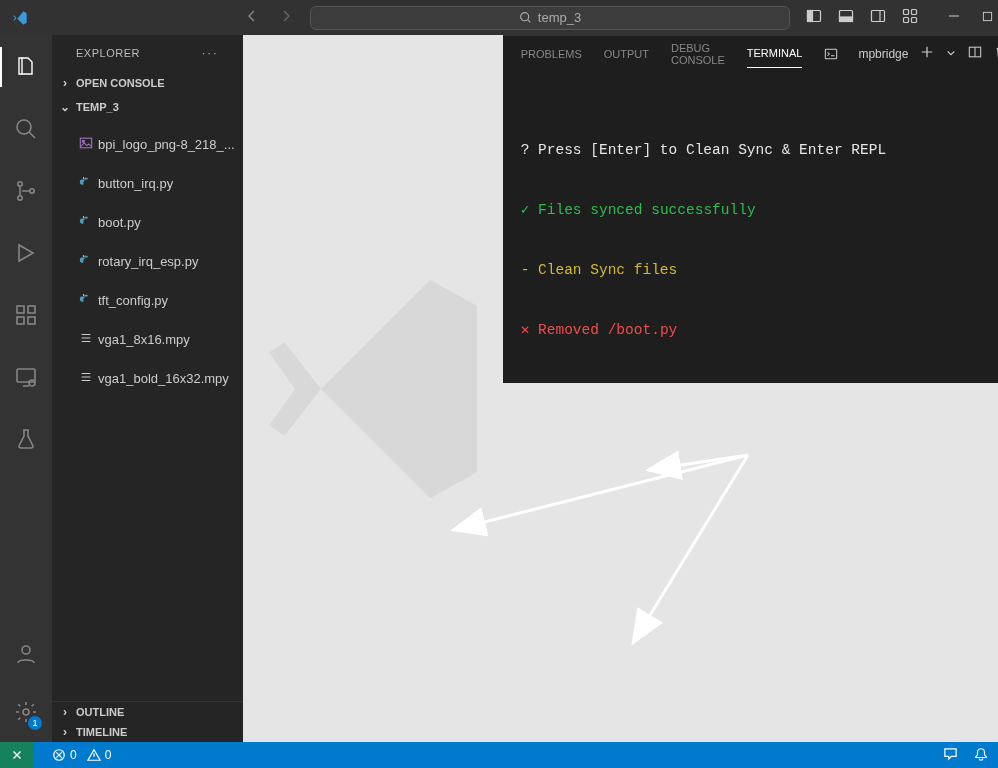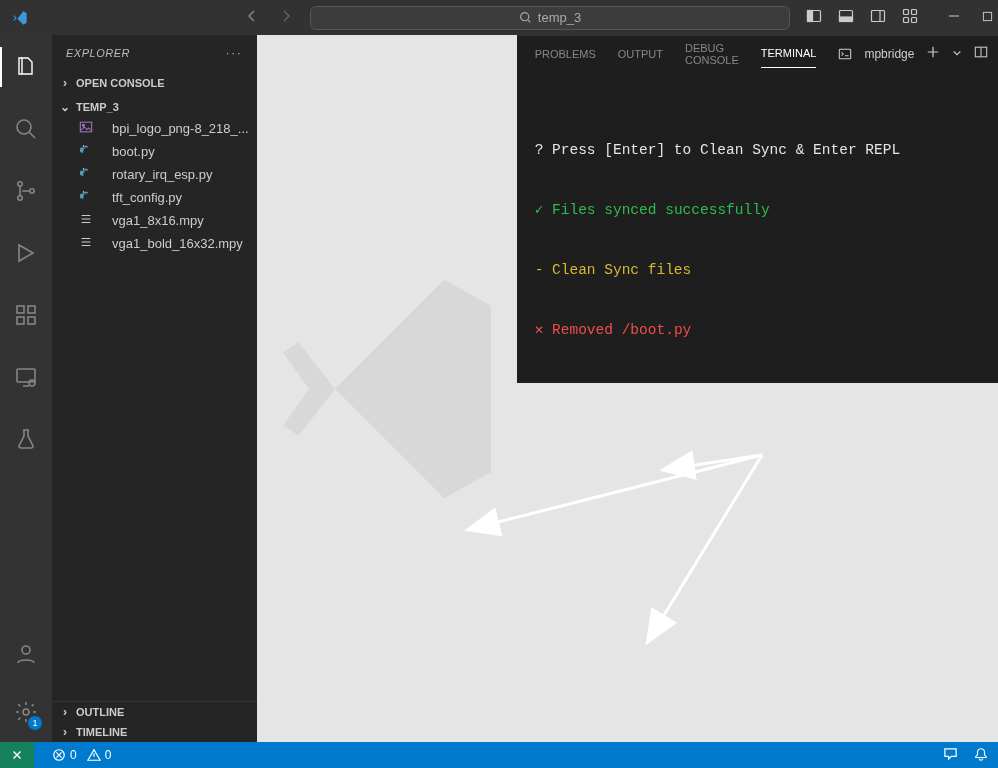--- a/index.html
+++ b/index.html
@@ -74,35 +74,35 @@
   }
 
   
   .sidebar {
     width: 214px;
     background: #252526;
     display:flex; flex-direction:column;
   }
   .sidebar-header {
     height: 36px; display:flex; align-items:center;
-    padding: 0 14px; color:#bbbbbb; font-size:11px; letter-spacing: .5px; font-style: italic;
+    padding: 0 24px; color:#bbbbbb; font-size:11px; letter-spacing: .5px;
   }
   .sidebar-header .dots { margin-left:auto; letter-spacing:2px;}
   .tree-section { padding: 2px 0; }
   .tree-header {
     display:flex; align-items:center; gap:4px;
     padding: 3px 6px; font-size:11px; font-weight:700; color:#ccc;
     cursor:pointer;
   }
   .tree-header .chev { width:14px; text-align:center; font-size:12px;}
   .file-item {
-    display:flex; align-items:center; gap:18px;
+    display:flex; align-items:center; gap:4px;
     padding: 3px 8px 3px 26px;
     white-space:nowrap; overflow:hidden; text-overflow:ellipsis;
-    font-size:13px; color:#ccc;
+    font-size:13px; color:#ccc;margin-top:16px;
   }
   .file-item .ficon { width:16px; text-align:center; font-size:13px;}
   .ficon.py { color:#519aba; }
   .ficon.img { color:#a074c4; }
   .ficon.bin { color:#cccccc; }
   .sidebar .bottom-sections { margin-top:auto; border-top:1px solid #333;}
 
   
   .editor-area {
     flex:1;
@@ -125,21 +125,21 @@
   }
   .panel-tabs {
     display:flex; align-items:center; gap:22px;
     padding: 0 18px; height:36px;
     font-size:11px; color:#888;
     border-bottom:1px solid transparent;
   }
   .panel-tabs .ptab { padding: 8px 0; cursor:pointer;}
   .panel-tabs .ptab.active { color:#fff; border-bottom:1px solid #fff;}
   .panel-tabs .right { margin-left:auto; display:flex; align-items:center; gap:12px; color:#ccc; font-size:12px;}
-  .panel-tabs .termlabel { display:flex; align-items:flex-end; gap:12px; }
+  .panel-tabs .termlabel { display:flex; align-items:flex-end; gap:20px; }
 
   .terminal {
     flex:1; overflow:hidden;
     padding: 8px 18px 4px;
     font-family: Consolas, "Courier New", monospace;
     font-size: 14.5px;
     line-height: 20px;
     color:#e5e5e5;
     white-space: pre-wrap;
     position:relative;
@@ -338,20 +338,27 @@
                 <circle cx="5" cy="6" r="1.2" fill="#a074c4"></circle>
                 <path d="M2 12l4-4 3 3 2-2 3 3"></path>
               </svg></span>
             <span>bpi_logo_png-8_218_...</span>
           </div>
           <div class="file-item">
             <span class="ficon py"><svg width="14" height="14" viewBox="0 0 16 16">
                 <path fill="#519aba" d="M7 1h2c2 0 3 1 3 3v2H6V5h4V4c0-1-1-1-1-1H7C6 3 6 4 6 4v1H3c0 0-2 0-2 3s2 3 2 3h2v-2c0-2 1-3 3-3h4V4c0-2-1-3-3-3z"></path>
                 <circle cx="5.2" cy="3.5" r=".8" fill="#fff"></circle>
               </svg></span>
+            <span>button_irq.py</span>
+          </div>
+          <div class="file-item">
+            <span class="ficon py"><svg width="14" height="14" viewBox="0 0 16 16">
+                <path fill="#519aba" d="M7 1h2c2 0 3 1 3 3v2H6V5h4V4c0-1-1-1-1-1H7C6 3 6 4 6 4v1H3c0 0-2 0-2 3s2 3 2 3h2v-2c0-2 1-3 3-3h4V4c0-2-1-3-3-3z"></path>
+                <circle cx="5.2" cy="3.5" r=".8" fill="#fff"></circle>
+              </svg></span>
             <span>boot.py</span>
           </div>
           <div class="file-item">
             <span class="ficon py"><svg width="14" height="14" viewBox="0 0 16 16">
                 <path fill="#519aba" d="M7 1h2c2 0 3 1 3 3v2H6V5h4V4c0-1-1-1-1-1H7C6 3 6 4 6 4v1H3c0 0-2 0-2 3s2 3 2 3h2v-2c0-2 1-3 3-3h4V4c0-2-1-3-3-3z"></path>
                 <circle cx="5.2" cy="3.5" r=".8" fill="#fff"></circle>
               </svg></span>
             <span>rotary_irq_esp.py</span>
           </div>
           <div class="file-item">

